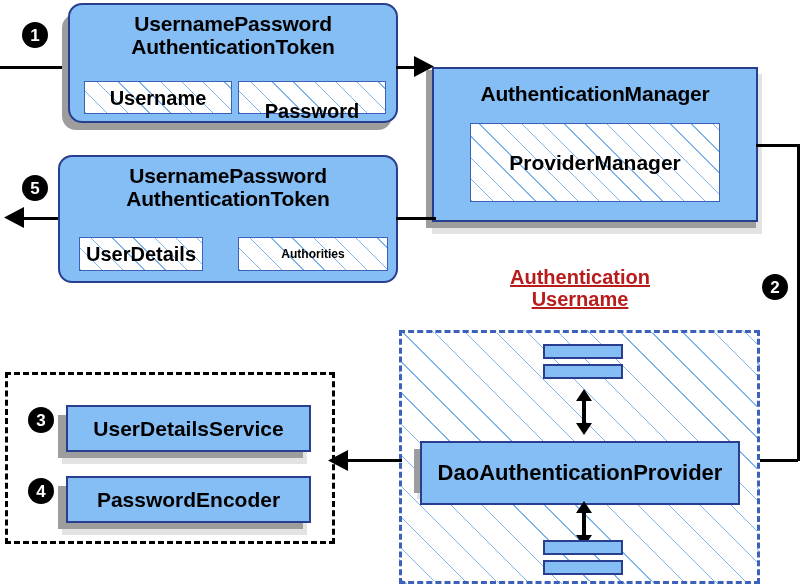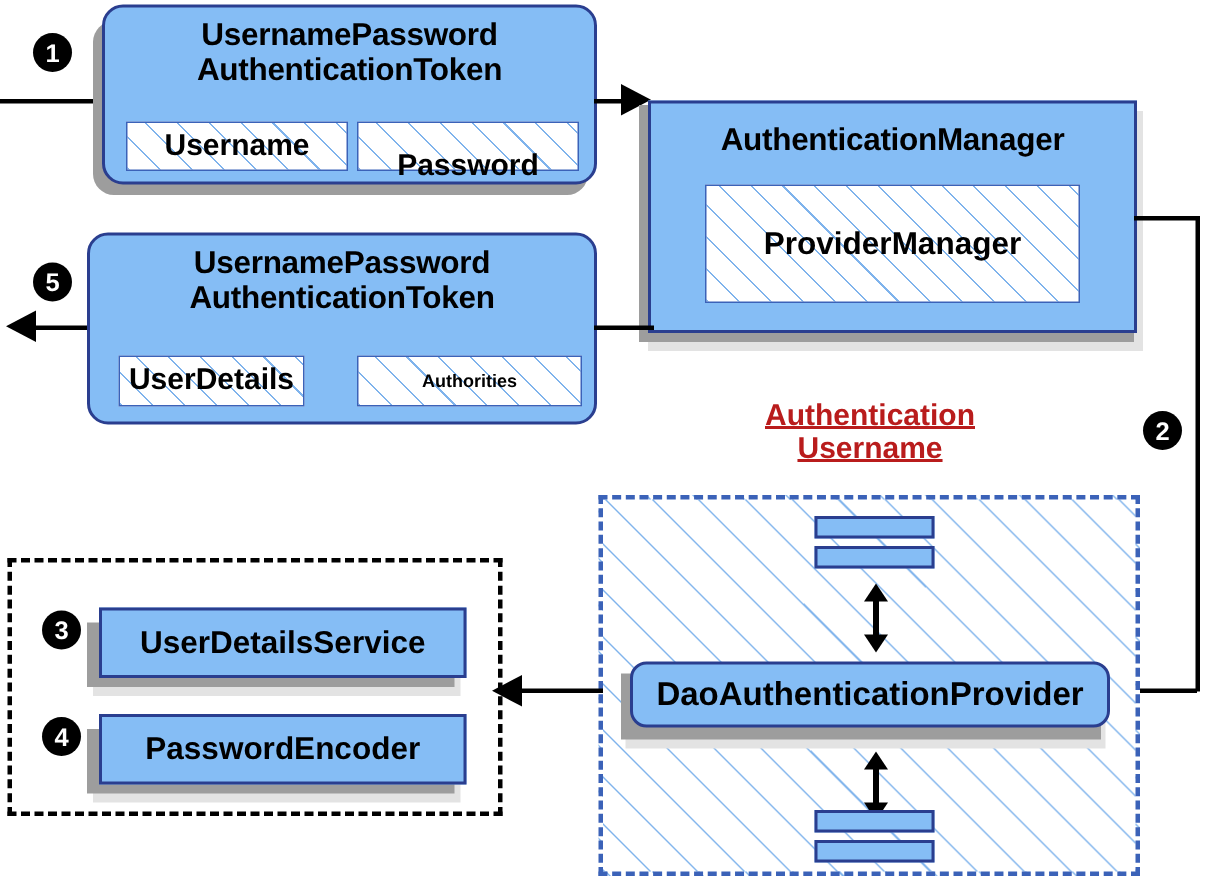--- a/index.html
+++ b/index.html
@@ -157,21 +157,21 @@
     <div class="small-bar" style="left:141px;top:31px;width:80px;height:15px;"></div>
 
     <svg class="arrow" style="left:172px;top:56px;" width="20" height="46">
       <line x1="10" y1="6" x2="10" y2="40" stroke="#000" stroke-width="4"></line>
       <polygon points="10,0 18,12 2,12" fill="#000"></polygon>
       <polygon points="10,46 18,34 2,34" fill="#000"></polygon>
     </svg>
 
     <div class="shadow2" style="left:15px;top:120px;width:320px;height:46px;"></div>
     <div class="shadow" style="left:12px;top:116px;width:320px;height:44px;"></div>
-    <div class="bluebox" style="left:18px;top:108px;width:320px;height:44px;border-radius:11px;">
+    <div class="bluebox" style="left:18px;top:108px;width:320px;height:64px;">
       <div class="hatch-label" style="font-size:22px;">DaoAuthenticationProvider</div>
     </div>
 
     <svg class="arrow" style="left:172px;top:168px;" width="20" height="46">
       <line x1="10" y1="6" x2="10" y2="40" stroke="#000" stroke-width="4"></line>
       <polygon points="10,0 18,12 2,12" fill="#000"></polygon>
       <polygon points="10,46 18,34 2,34" fill="#000"></polygon>
     </svg>
 
     <div class="small-bar" style="left:141px;top:207px;width:80px;height:15px;"></div>

